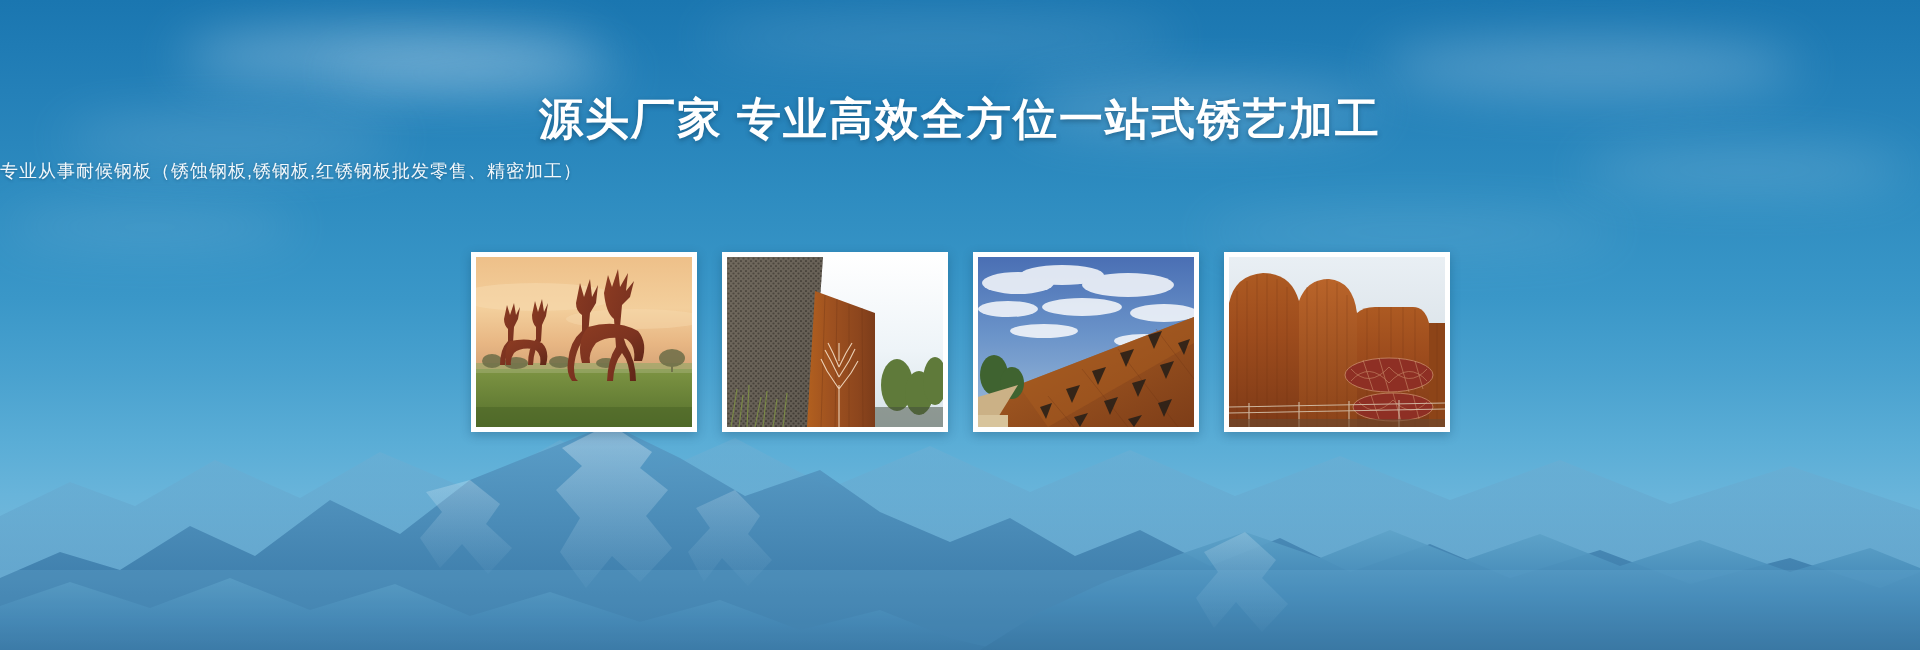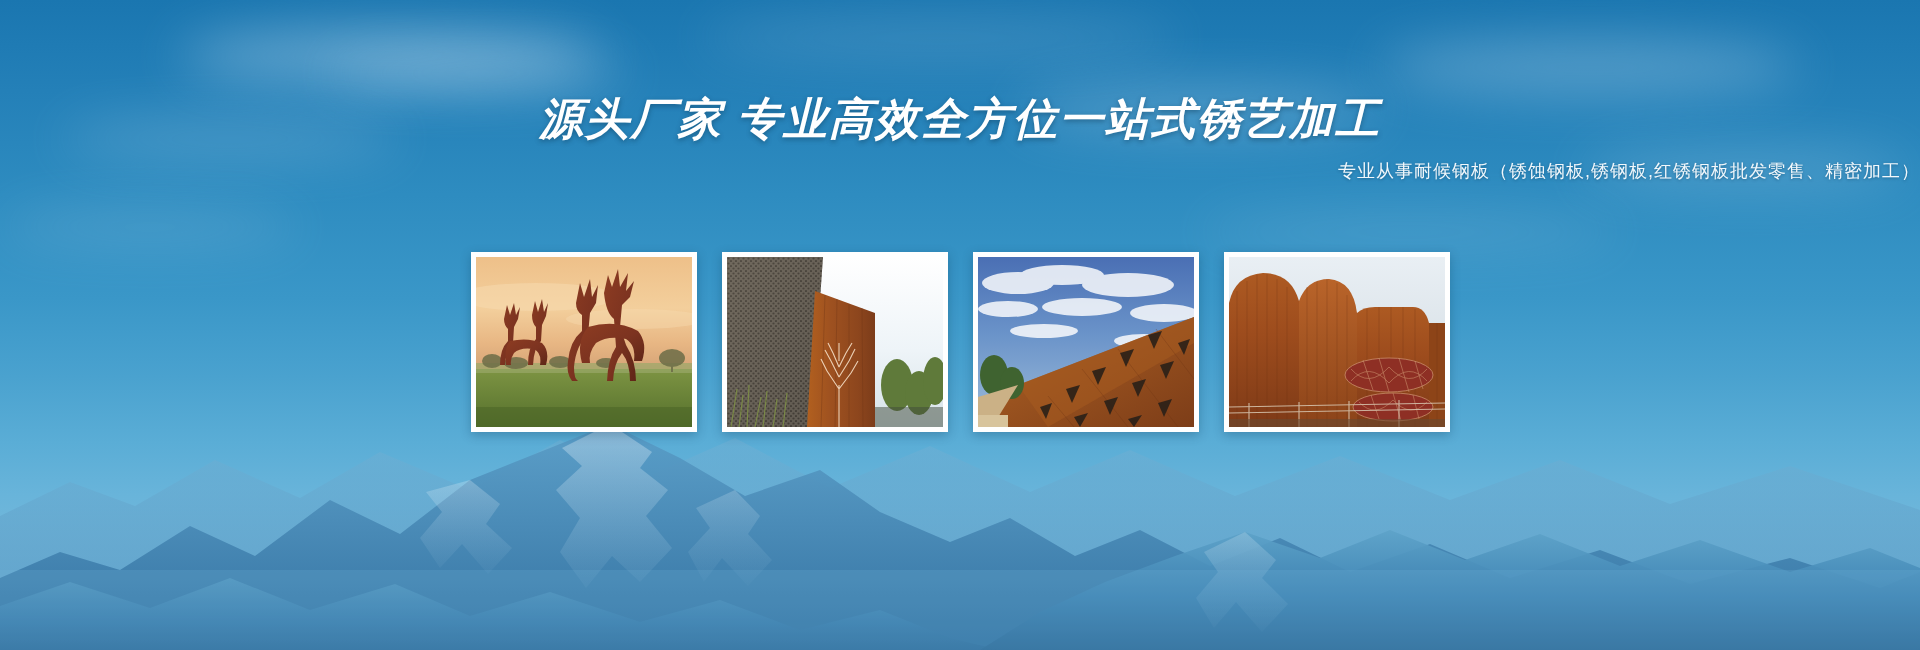--- a/index.html
+++ b/index.html
@@ -42,25 +42,24 @@
   .mtn-band svg{display:block;width:100%;height:100%;}
 
   
   .headline{
     position:absolute;left:0;right:0;top:92px;
     text-align:center;
     font-size:44px;line-height:54px;font-weight:700;
     color:#ffffff;letter-spacing:2px;
     text-shadow:0 2px 5px rgba(10,50,80,.45);
     white-space:nowrap;
-    font-style:italic;
   }
   .subhead{
     position:absolute;left:0;right:0;top:158px;
-    text-align:right;
+    text-align:left;
     font-size:18px;line-height:26px;font-weight:400;
     color:#f2f8fc;letter-spacing:1px;
     text-shadow:0 1px 3px rgba(10,50,80,.40);
     white-space:nowrap;
   }
 
   
   .gallery{
     position:absolute;left:0;right:0;top:252px;
     display:flex;justify-content:center;align-items:flex-start;

